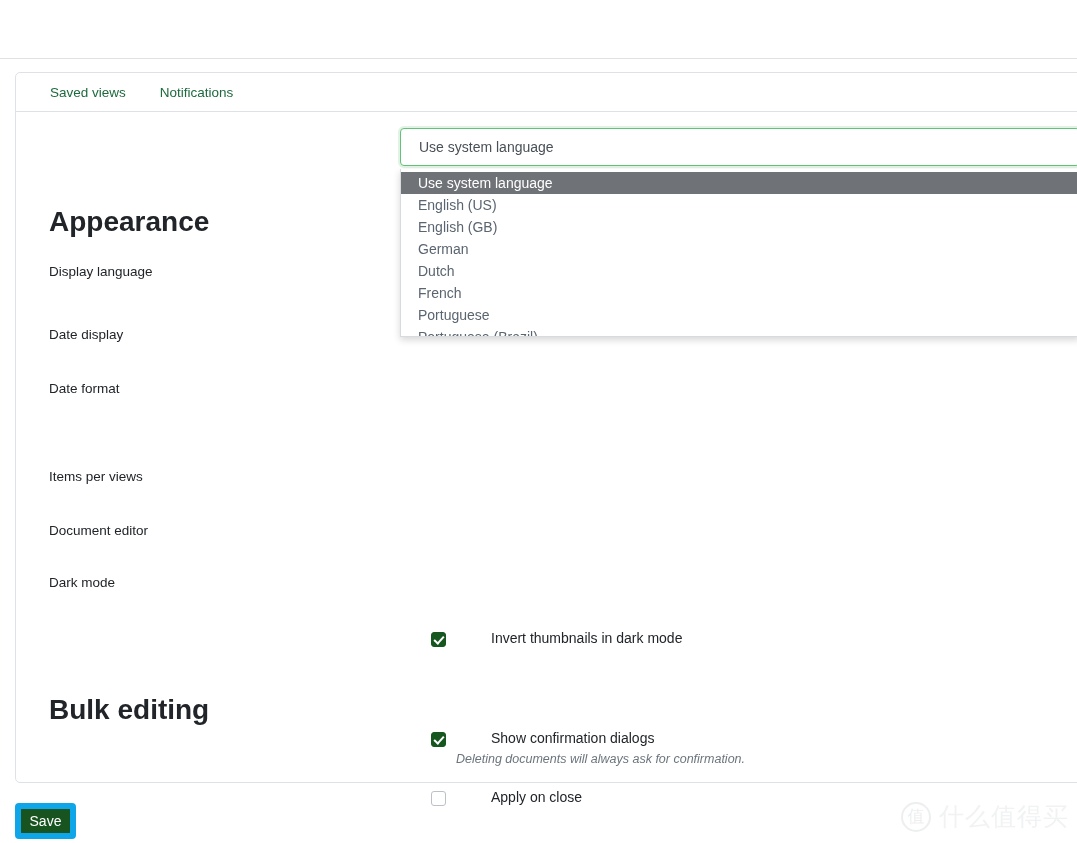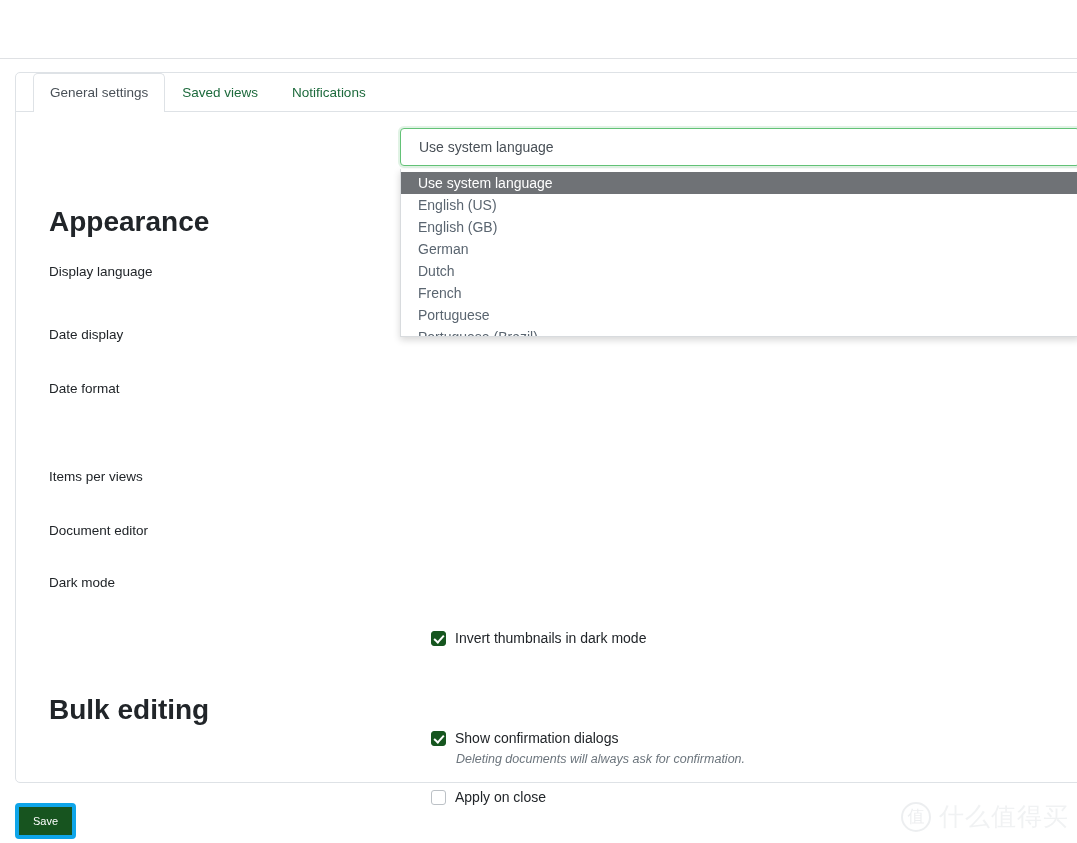--- a/index.html
+++ b/index.html
@@ -145,21 +145,22 @@
   }
   .opt.highlight {
     background: #6f7276;
     color: #ffffff;
   }
 
   
   .cb-row {
     position: absolute;
     display: flex;
-    align-items: center;
+    align-items: flex-end;
+    gap: 36px;
   }
   .cbr-invert  { left: 415px; top: 517px; }
   .cbr-confirm { left: 415px; top: 617px; }
   .cbr-apply   { left: 415px; top: 676px; }
 
   .cbox {
     width: 15px; height: 15px;
     border-radius: 3px;
     flex: 0 0 auto;
     position: relative;
@@ -198,24 +199,24 @@
   }
 
   
   .save-btn {
     position: absolute;
     left: 15px;
     top: 803px;
     width: 61px;
     height: 36px;
     background: #17541f;
-    border: 4px solid #0ea5e9;
+    border: 6px solid #0ea5e9;
     border-radius: 4px;
     color: #ffffff;
-    font-size: 11px;
+    font-size: 14px;
     font-family: "Liberation Sans", sans-serif;
     cursor: pointer;
     padding: 0;
   }
 
   
   .watermark {
     position: absolute;
     right: 8px;
     bottom: 10px;
@@ -244,21 +245,20 @@
 </head>
 <body>
 
 <div id="root">
 
   <div class="title-rule"></div>
 
   <div class="card">
 
     <div class="tabs">
-      <div class="tab active">General settings</div>
       <div class="tab">Saved views</div>
       <div class="tab">Notifications</div>
     </div>
 
     <div class="content">
 
       <div class="section-heading sh-appearance">Appearance</div>
 
       <div class="field-label fl-lang">Display language</div>
       <div class="field-label fl-datedisp">Date display</div>

